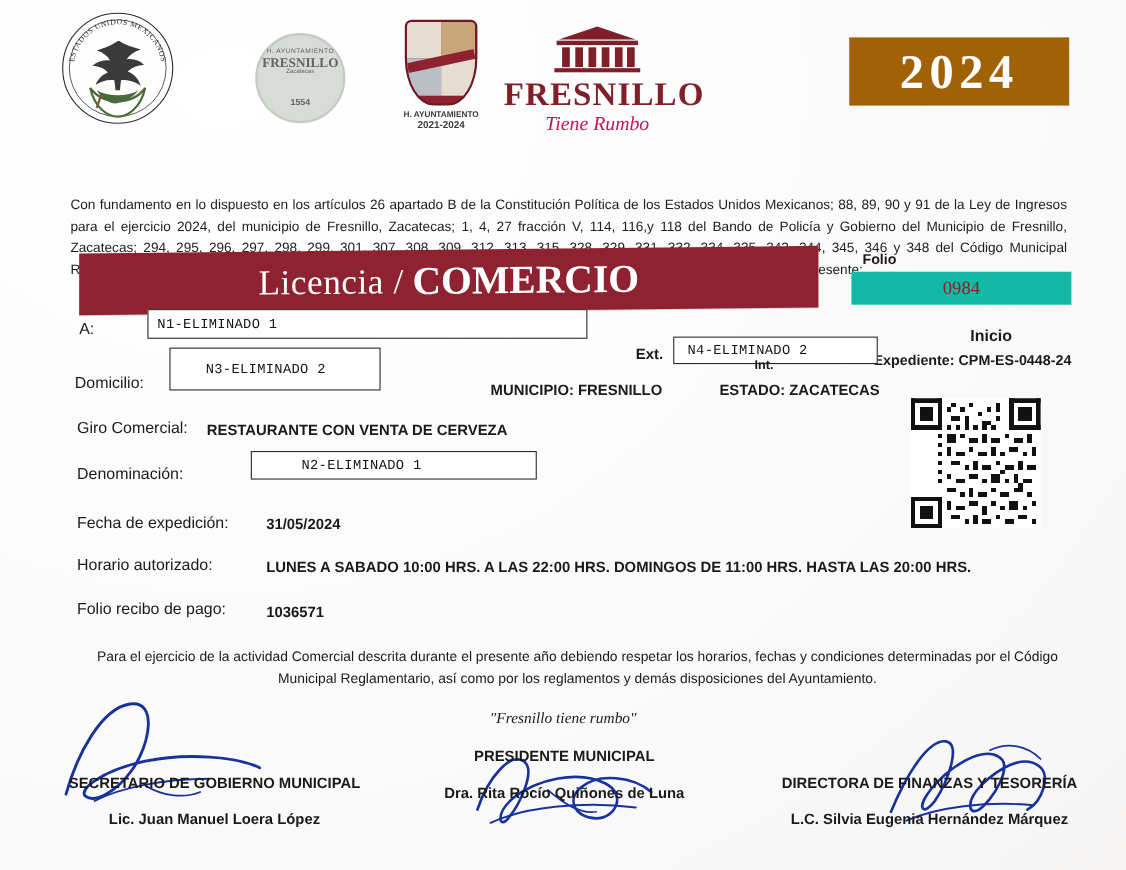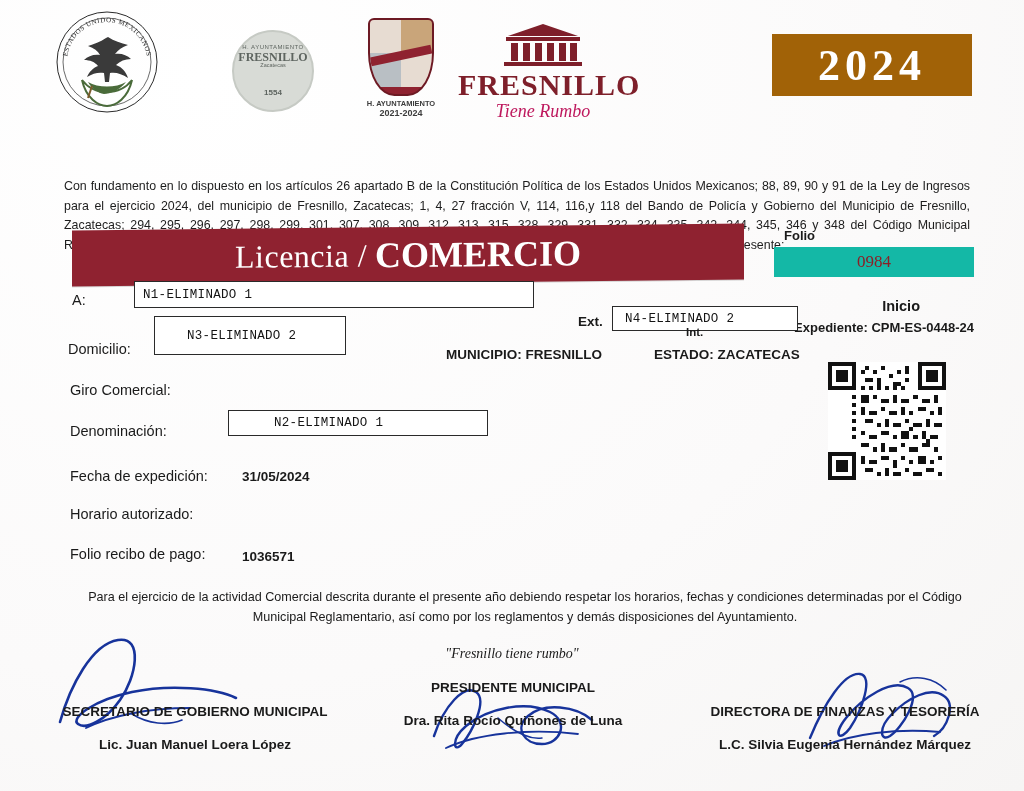--- a/index.html
+++ b/index.html
@@ -546,28 +546,30 @@
   <div class="elim-box box-dom">N3-ELIMINADO 2</div>
 
   <div class="lbl lbl-ext">Ext.</div>
   <div class="elim-box box-ext">N4-ELIMINADO 2</div>
   <div class="lbl lbl-int">Int.</div>
 
   <div class="lbl lbl-mun">MUNICIPIO: FRESNILLO</div>
   <div class="lbl lbl-edo">ESTADO: ZACATECAS</div>
 
   <div class="lbl lbl-giro">Giro Comercial:</div>
+  <div class="value val-giro">RESTAURANTE CON VENTA DE CERVEZA</div>
 
   <div class="lbl lbl-deno">Denominación:</div>
   <div class="elim-box box-deno">N2-ELIMINADO 1</div>
 
   <div class="lbl lbl-fecha">Fecha de expedición:</div>
   <div class="value val-fecha">31/05/2024</div>
 
   <div class="lbl lbl-hor">Horario autorizado:</div>
+  <div class="value val-hor">LUNES A SABADO 10:00 HRS. A LAS 22:00 HRS. DOMINGOS DE 11:00 HRS. HASTA LAS 20:00 HRS.</div>
 
   <div class="lbl lbl-folrec">Folio recibo de pago:</div>
   <div class="value val-folrec">1036571</div>
 
   <div class="footer-note">Para el ejercicio de la actividad Comercial descrita durante el presente año debiendo respetar los horarios, fechas y condiciones determinadas por el Código Municipal Reglamentario, así como por los reglamentos y demás disposiciones del Ayuntamiento.</div>
   <div class="slogan-center">"Fresnillo tiene rumbo"</div>
 
   <div class="ink" style="left:40px; top:626px;">
     <svg width="300" height="120" viewBox="0 0 300 120" aria-hidden="true">
       <path d="M20 96 C30 60 52 18 78 14 C104 10 96 52 80 74 C66 94 46 104 38 98

